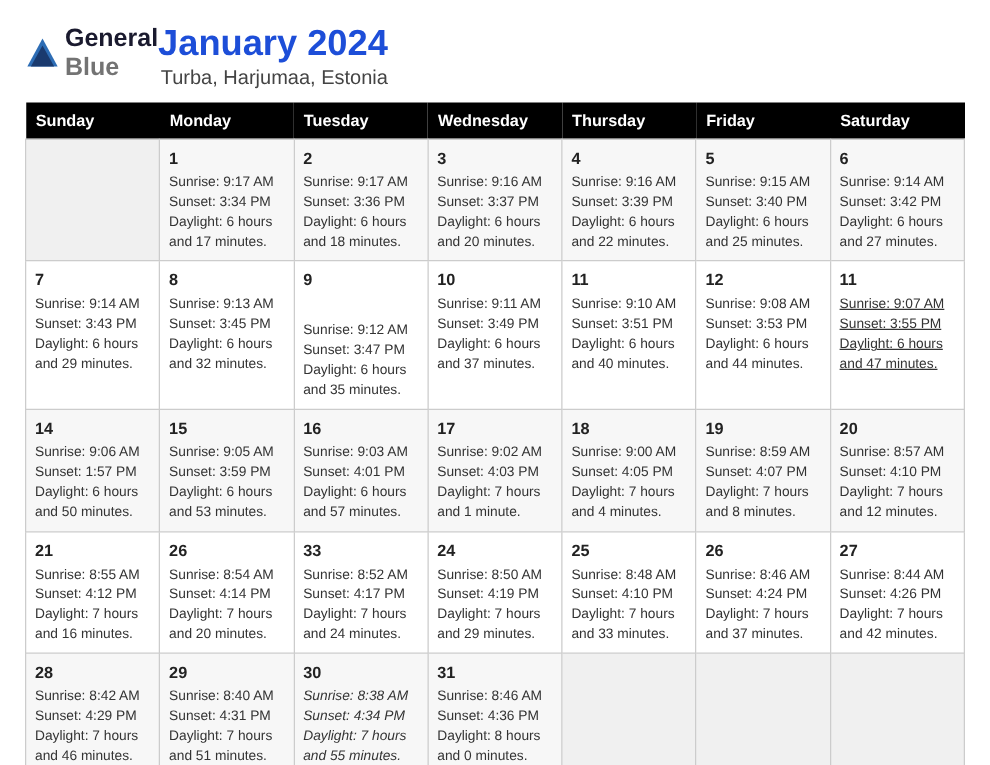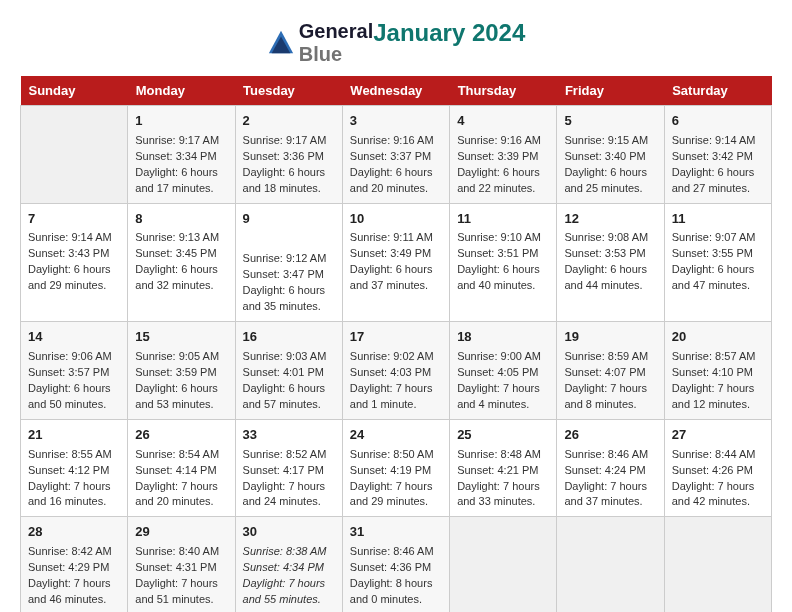--- a/index.html
+++ b/index.html
@@ -5,54 +5,54 @@
     * { box-sizing: border-box; margin: 0; padding: 0; }
     body {
       font-family: Arial, sans-serif;
       background: #fff;
       width: 792px;
       min-height: 612px;
       padding: 20px;
     }
     .header {
       display: flex;
-      justify-content: center;
+      justify-content: flex-start;
       align-items: flex-start;
       margin-bottom: 10px;
     }
     .logo {
       display: flex;
       align-items: center;
       gap: 4px;
     }
     .logo-icon {
       width: 28px;
       height: 28px;
     }
     .title-block {
       text-align: right;
     }
     .main-title {
-      font-size: 24px;
+      font-size: 29px;
       font-weight: bold;
-      color: #0f766e;
+      color: #1d4ed8;
       line-height: 1.1;
     }
     .subtitle {
       font-size: 16px;
       color: #444;
       margin-top: 2px;
     }
     table {
       width: 100%;
       border-collapse: collapse;
       font-size: 11.5px;
     }
     thead tr th {
-      background-color: #b91c1c;
+      background-color: #000000;
       color: #fff;
       text-align: left;
       padding: 7px 8px;
       font-size: 13px;
       font-weight: bold;
     }
     tbody tr td {
       border: 1px solid #ccc;
       vertical-align: top;
       padding: 6px 7px;
@@ -90,20 +90,21 @@
       <polygon points="15,2 28,26 2,26" fill="#2d6db5"></polygon>
       <polygon points="15,8 25,26 5,26" fill="#1a3a6e"></polygon>
     </svg>
     <div>
       <div style="font-size:20px;font-weight:bold;color:#1a1a2e;">General</div>
       <div style="font-size:20px;font-weight:bold;color:#737373;">Blue</div>
     </div>
   </div>
   <div class="title-block">
     <div class="main-title">January 2024</div>
+    <div class="subtitle">Turba, Harjumaa, Estonia</div>
   </div>
 </div>
 
 <table>
   <thead>
     <tr>
     <th>Sunday</th>
         <th>Monday</th>
         <th>Tuesday</th>
         <th>Wednesday</th>
@@ -196,31 +197,31 @@
         </td>
         <td>
           <span class="day-num">12</span>
           <div class="day-info" style="white-space: pre-line;">Sunrise: 9:08 AM
 Sunset: 3:53 PM
 Daylight: 6 hours
 and 44 minutes.</div>
         </td>
         <td>
           <span class="day-num">11</span>
-          <div class="day-info" style="white-space: pre-line;">Sunrise: 9:07 AM
+          <div class="day-info" style="white-space: pre-line; text-decoration: underline;">Sunrise: 9:07 AM
 Sunset: 3:55 PM
 Daylight: 6 hours
 and 47 minutes.</div>
         </td>
       </tr>
       <tr>
         <td>
           <span class="day-num">14</span>
           <div class="day-info" style="white-space: pre-line;">Sunrise: 9:06 AM
-Sunset: 3:57 PM
+Sunset: 1:57 PM
 Daylight: 6 hours
 and 50 minutes.</div>
         </td>
         <td>
           <span class="day-num">15</span>
           <div class="day-info" style="white-space: pre-line;">Sunrise: 9:05 AM
 Sunset: 3:59 PM
 Daylight: 6 hours
 and 53 minutes.</div>
         </td>
@@ -285,21 +286,21 @@
         <td>
           <span class="day-num">24</span>
           <div class="day-info" style="white-space: pre-line;">Sunrise: 8:50 AM
 Sunset: 4:19 PM
 Daylight: 7 hours
 and 29 minutes.</div>
         </td>
         <td>
           <span class="day-num">25</span>
           <div class="day-info" style="white-space: pre-line;">Sunrise: 8:48 AM
-Sunset: 4:21 PM
+Sunset: 4:10 PM
 Daylight: 7 hours
 and 33 minutes.</div>
         </td>
         <td>
           <span class="day-num">26</span>
           <div class="day-info" style="white-space: pre-line;">Sunrise: 8:46 AM
 Sunset: 4:24 PM
 Daylight: 7 hours
 and 37 minutes.</div>
         </td>

